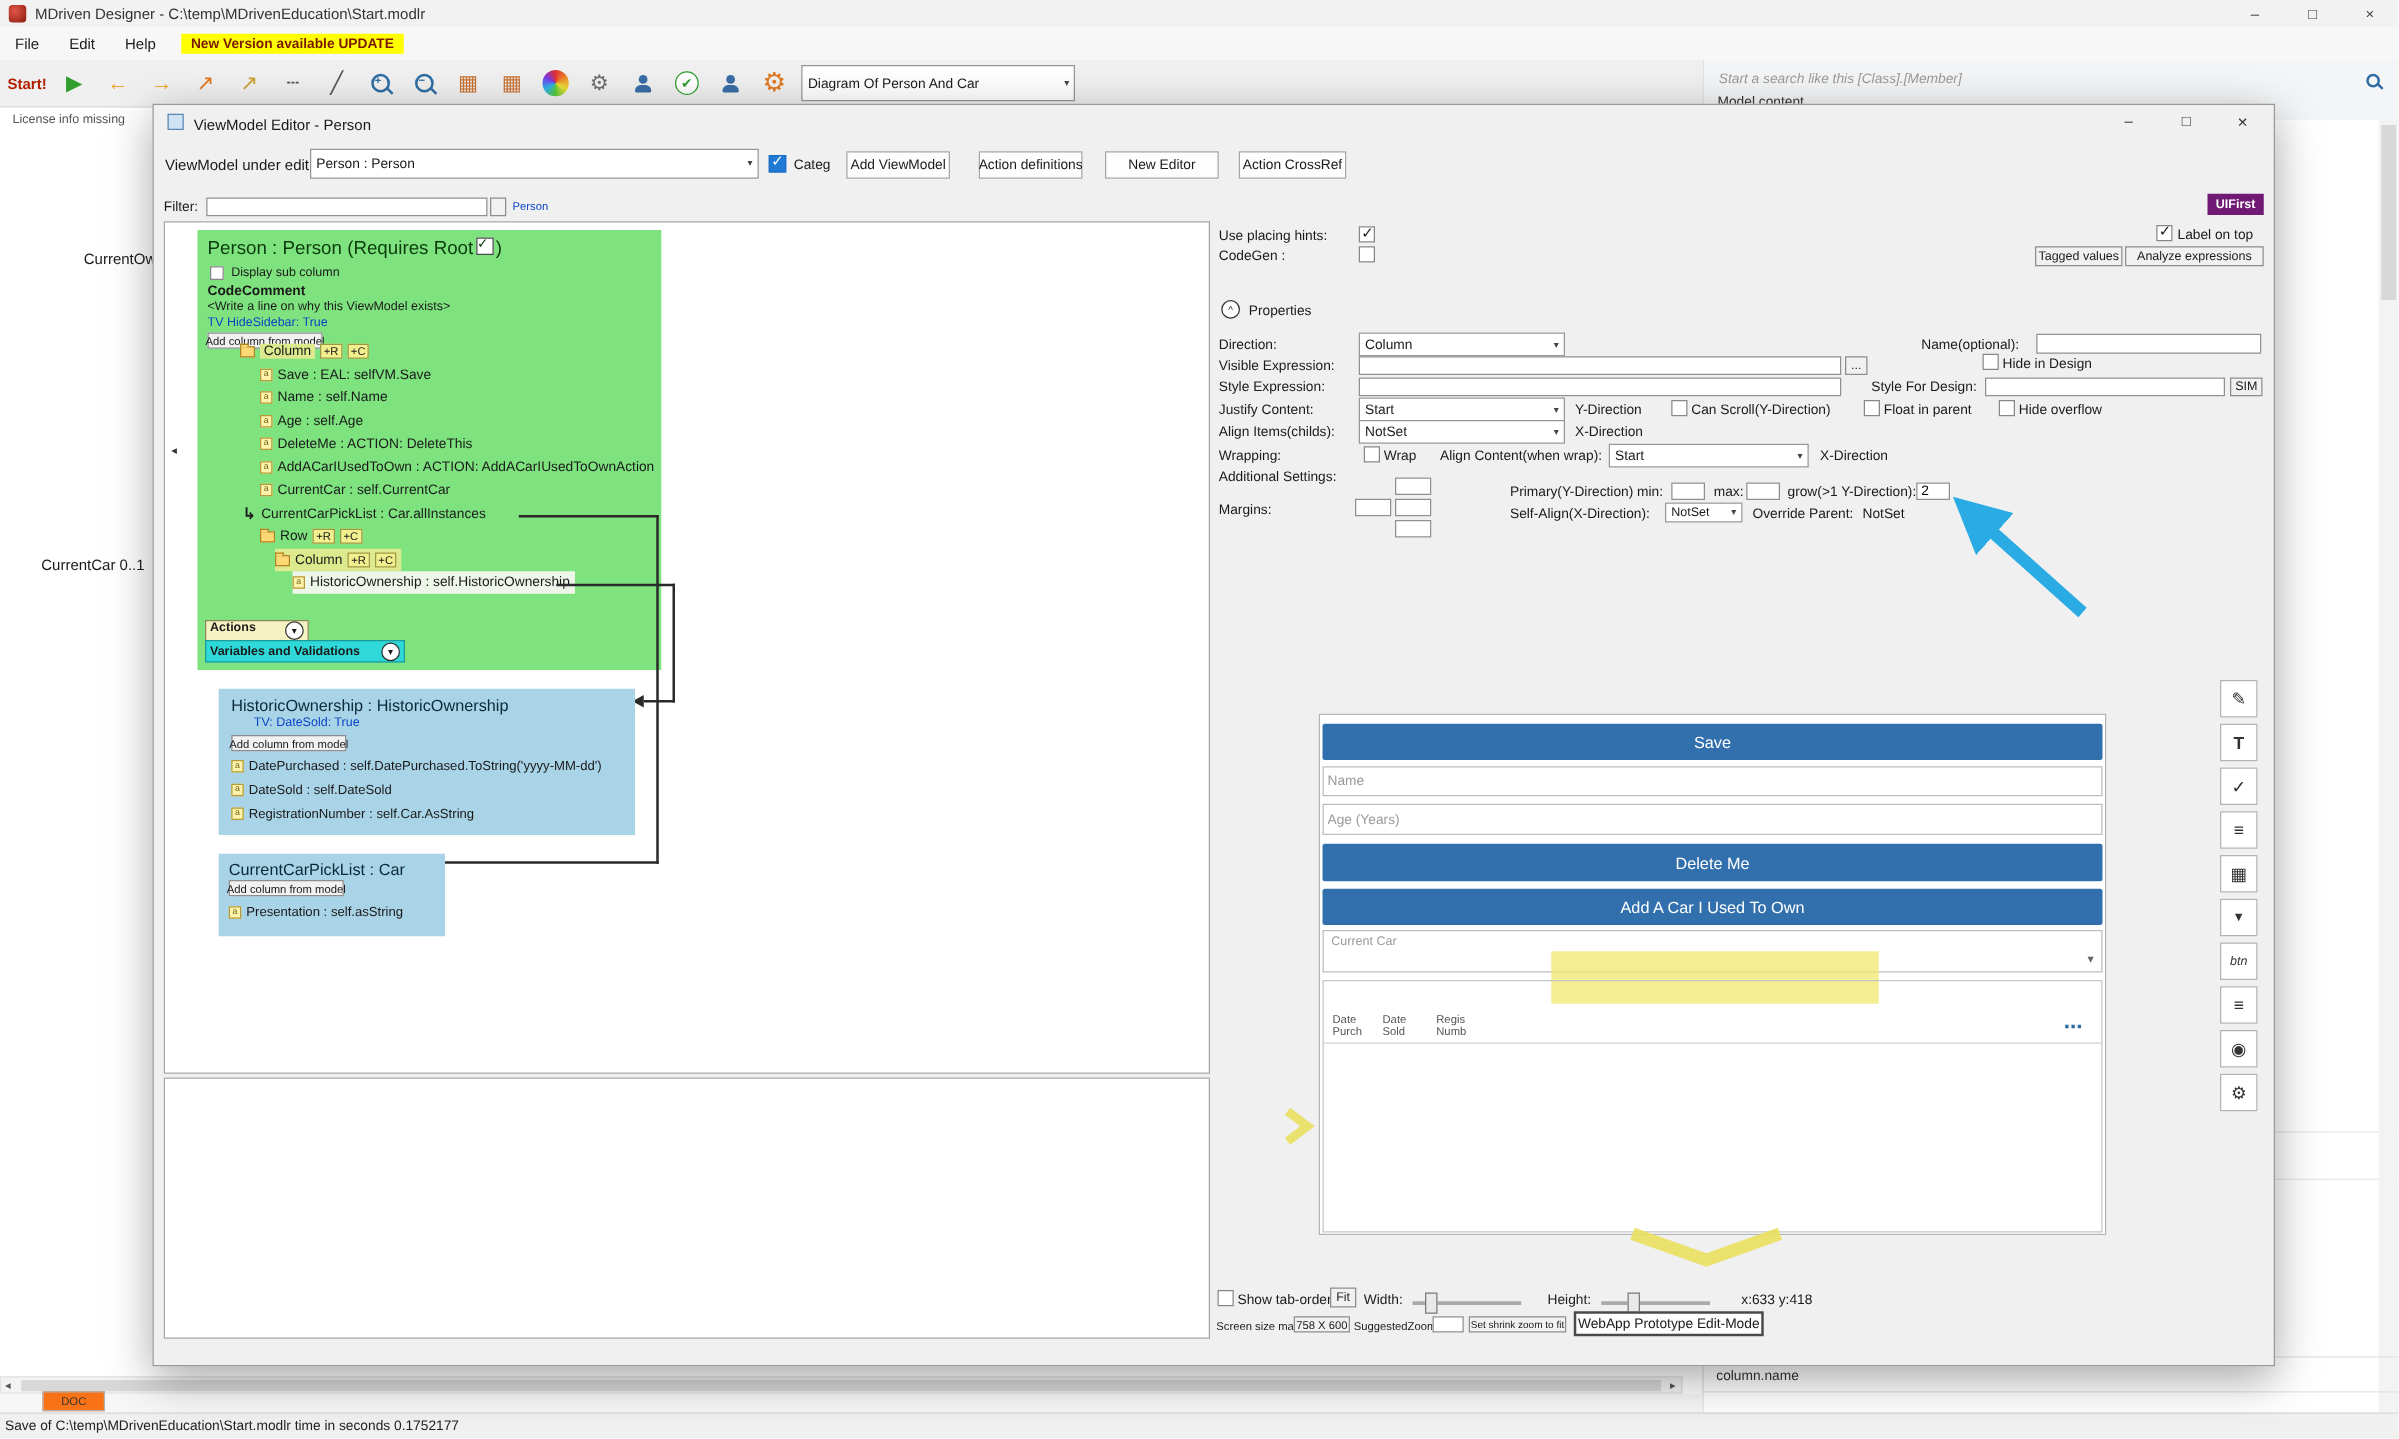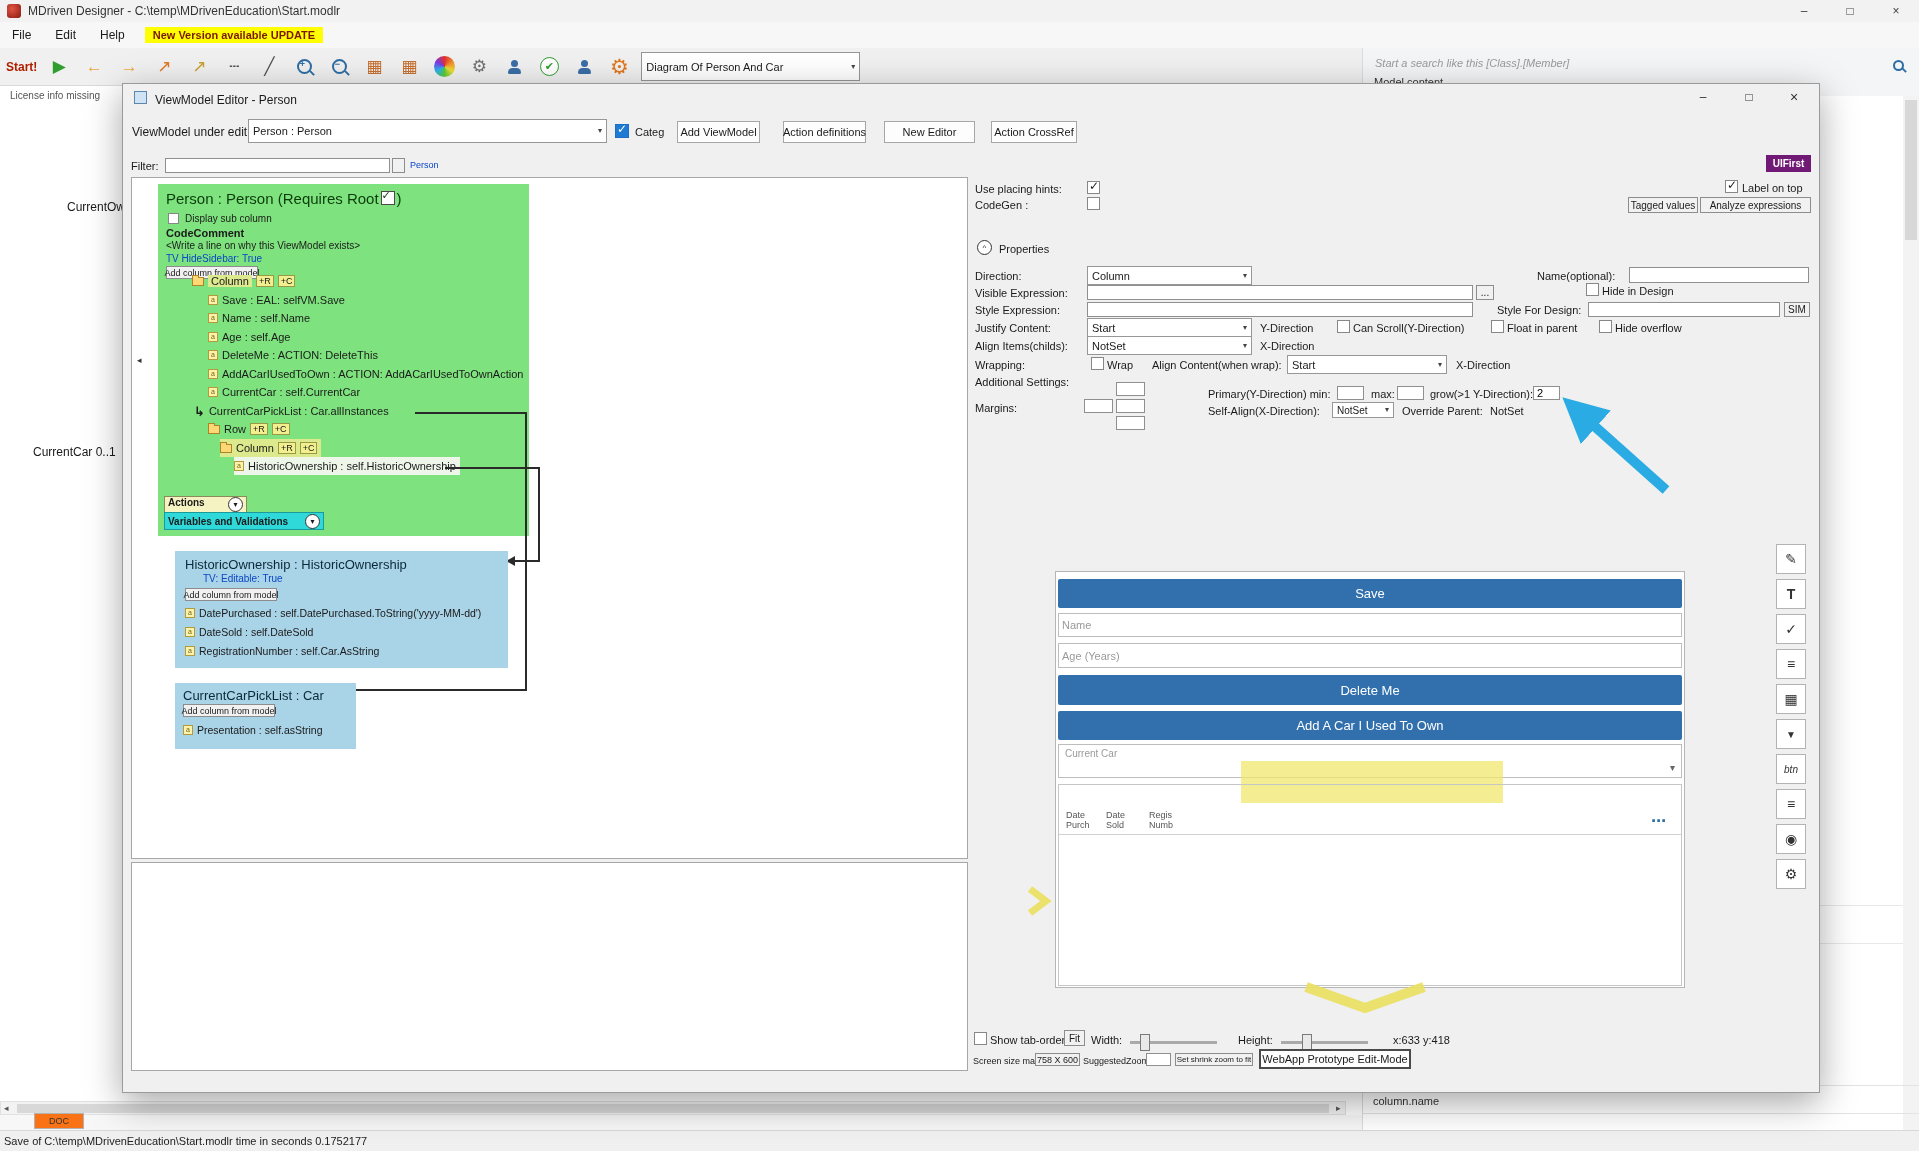--- a/index.html
+++ b/index.html
@@ -252,21 +252,21 @@
   <div class="abs hline" style="left:354px;top:689px;width:173px"></div>
   <div class="abs arrL" style="left:345px;top:685px"></div>
   <div class="abs hline" style="left:445px;top:467px;width:95px"></div>
   <div class="abs vline" style="left:538px;top:467px;height:95px"></div>
   <div class="abs hline" style="left:515px;top:560px;width:25px"></div>
   <div class="abs arrL" style="left:506px;top:556px"></div>
 
   
   <div class="abs" style="left:175px;top:551px;width:333px;height:117px;background:#a9d3e6">
     <div class="abs" style="left:10px;top:6px;font-size:13px;color:#0a2a3a;white-space:nowrap">HistoricOwnership : HistoricOwnership</div>
-    <span class="abs sm link" style="left:28px;top:22px">TV: Editable: True</span>
+    <span class="abs sm link" style="left:28px;top:22px">TV: DateSold: True</span>
     <div class="abs chip" style="left:10px;top:37px;width:92px;height:13px;font-size:9px">Add column from model</div>
     <div class="trow" style="left:10px;top:53px;font-size:10.5px">
       <span class="ticon">a</span>
       <span>DatePurchased : self.DatePurchased.ToString('yyyy-MM-dd')</span>
     </div>
     <div class="trow" style="left:10px;top:72px;font-size:10.5px">
       <span class="ticon">a</span>
       <span>DateSold : self.DateSold</span>
     </div>
     <div class="trow" style="left:10px;top:91px;font-size:10.5px">

